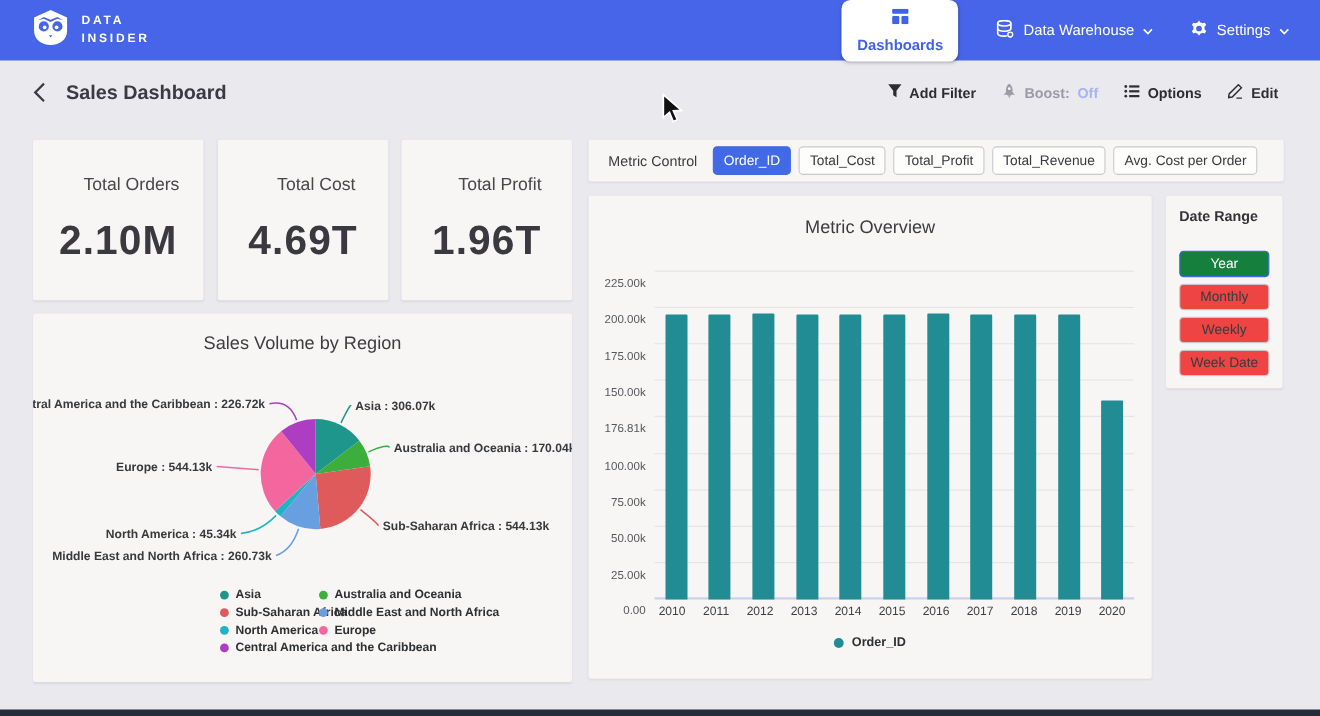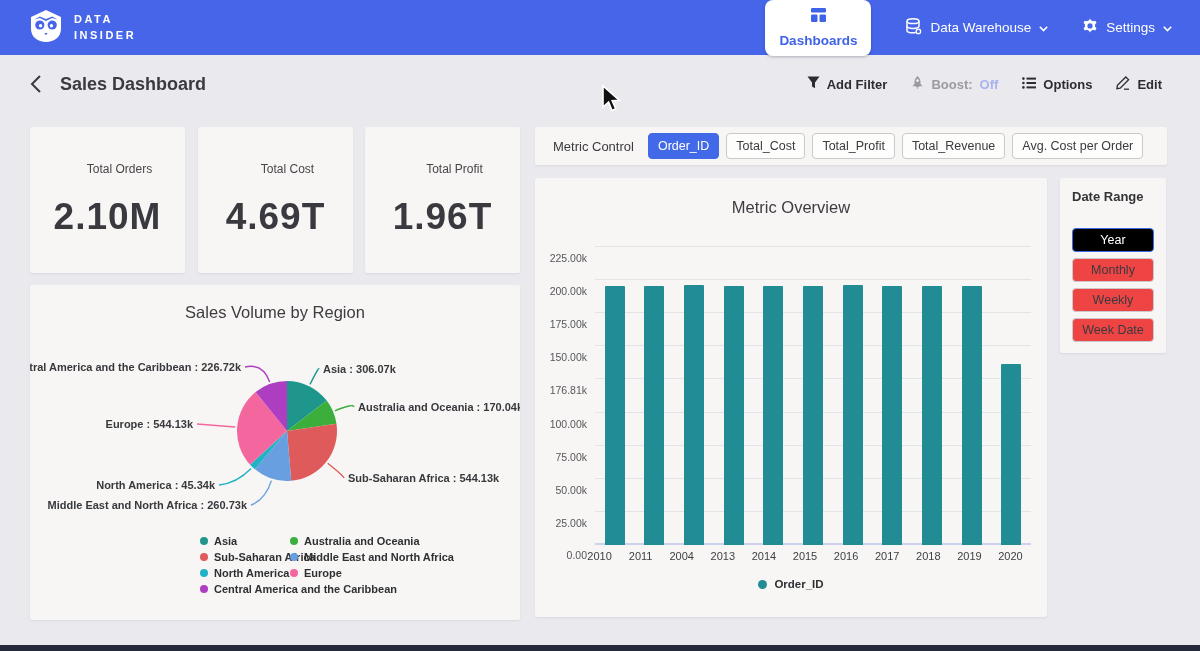--- a/index.html
+++ b/index.html
@@ -26,21 +26,21 @@
   .header-actions { margin-left:auto; display:flex; align-items:center; gap:24px; }
   .h-action { display:flex; align-items:center; gap:7px; font-size:13px; font-weight:600; color:#2d2d31; cursor:pointer; }
   .h-action.muted { color:#9b9ba3; cursor:default; }
   .boost-off { color:#a9b3ee; }
 
   
   .card { position:absolute; background:#f7f6f4; border-radius:2px; box-shadow:0 1px 2px rgba(40,40,60,.08); }
 
   .kpi { width:155px; height:146px; top:127px; display:flex; flex-direction:column;
          align-items:center; justify-content:center; gap:20px; }
-  .kpi-label { font-size:12px; font-weight:500; color:#46464b;margin-left:24px; }
+  .kpi-label { font-size:16px; font-weight:500; color:#46464b;margin-left:24px; }
   .kpi-value { font-size:37px; font-weight:bold; color:#39393f; letter-spacing:1px; }
 
   
   .metric-strip { left:535px; top:127px; width:632px; height:38px; display:flex; align-items:center; }
   .metric-label { font-size:13px; color:#3a3a3f; margin:0 14px 0 18px; }
   .chips { display:flex; align-items:center; gap:7px; }
   .chip { font-family:"Liberation Sans",sans-serif; font-size:12.5px; color:#3a3a3f; background:#fdfdfc;
           border:1px solid #c9c9ce; border-radius:4px; padding:5px 9px; cursor:pointer; }
   .chip-selected { background:#4169e8; border-color:#4169e8; color:#fff; }
 
@@ -48,32 +48,32 @@
   .bar-card { left:535px; top:178px; width:512px; height:439px; }
   .chart-title { position:absolute; left:0; right:0; top:20px; text-align:center;
                  font-size:16.5px; font-weight:500; color:#3c3c41; }
   .plot { position:absolute; left:60px; right:16px; top:69px; height:298px; }
   .gridline { position:absolute; left:0; right:0; height:1px; background:#e4e3e7; }
   .gridline.zero { height:2px; background:#ccd2ea; }
   .ytick { position:absolute; right:calc(100% + 8px); transform:translateY(50%); font-size:10.5px; color:#56575c; white-space:nowrap; }
   .bars { position:absolute; inset:0; display:flex; }
   .bar-slot { flex:1; display:flex; align-items:flex-end; justify-content:center; }
   .bar { width:20px; background:#218c93; border-radius:1px 1px 0 0; cursor:pointer; }
-  .xticks { position:absolute; left:44px; right:16px; top:372px; display:flex; }
+  .xticks { position:absolute; left:56px; right:16px; top:372px; display:flex; }
   .xtick { flex:1; text-align:center; font-size:11px; color:#3e3f44; }
   .bar-legend { position:absolute; left:0; right:0; top:400px; display:flex; align-items:center; justify-content:center; gap:7px; cursor:pointer; }
   .dot { width:9px; height:9px; border-radius:50%; background:#218c93; }
   .legend-text { font-size:11.5px; font-weight:bold; color:#2f3033; }
 
   
   .date-card { left:1060px; top:178px; width:106px; height:175px; padding:11px 12px; }
   .date-title { font-size:13px; font-weight:600; color:#333338; margin-bottom:9px; }
   .date-btn { display:block; width:100%; height:24px; margin-bottom:6px; font-family:"Liberation Sans",sans-serif;
               font-size:12.5px; color:#3a3a3f; background:#ef4444; border:1px solid #c9c9ce; border-radius:4px; cursor:pointer; }
-  .date-btn-selected { background:#000000; border-color:#4169e8; color:#fff;margin-top:24px; }
+  .date-btn-selected { background:#15803d; border-color:#4169e8; color:#fff;margin-top:24px; }
 
   
   .pie-card { left:30px; top:285px; width:490px; height:335px; }
   .pie-legend { position:absolute; left:170px; top:248px; display:grid;
                 grid-auto-flow:column; grid-template-rows:repeat(4,16px); grid-template-columns:90px auto; }
   .pleg-item { display:flex; align-items:center; gap:6px; white-space:nowrap; cursor:pointer; }
   .pleg-dot { width:8px; height:8px; border-radius:50%; flex:none; }
   .pleg-text { font-size:11px; font-weight:bold; color:#2f3033; }
 
   .bottom-strip { position:absolute; left:0; bottom:0; width:1200px; height:6px; background:#252a3b; }
@@ -287,21 +287,21 @@
             <div class="bar" style="height: 86.9333%; background: rgb(33, 140, 147);"></div>
           </div>
           <div class="bar-slot">
             <div class="bar" style="height: 60.5778%; background: rgb(33, 140, 147);"></div>
           </div>
         </div>
       </div>
     <div class="xticks">
         <div class="xtick">2010</div>
         <div class="xtick">2011</div>
-        <div class="xtick">2004</div>
+        <div class="xtick">2012</div>
         <div class="xtick">2013</div>
         <div class="xtick">2014</div>
         <div class="xtick">2015</div>
         <div class="xtick">2016</div>
         <div class="xtick">2017</div>
         <div class="xtick">2018</div>
         <div class="xtick">2019</div>
         <div class="xtick">2020</div>
       </div>
     <div class="bar-legend">

